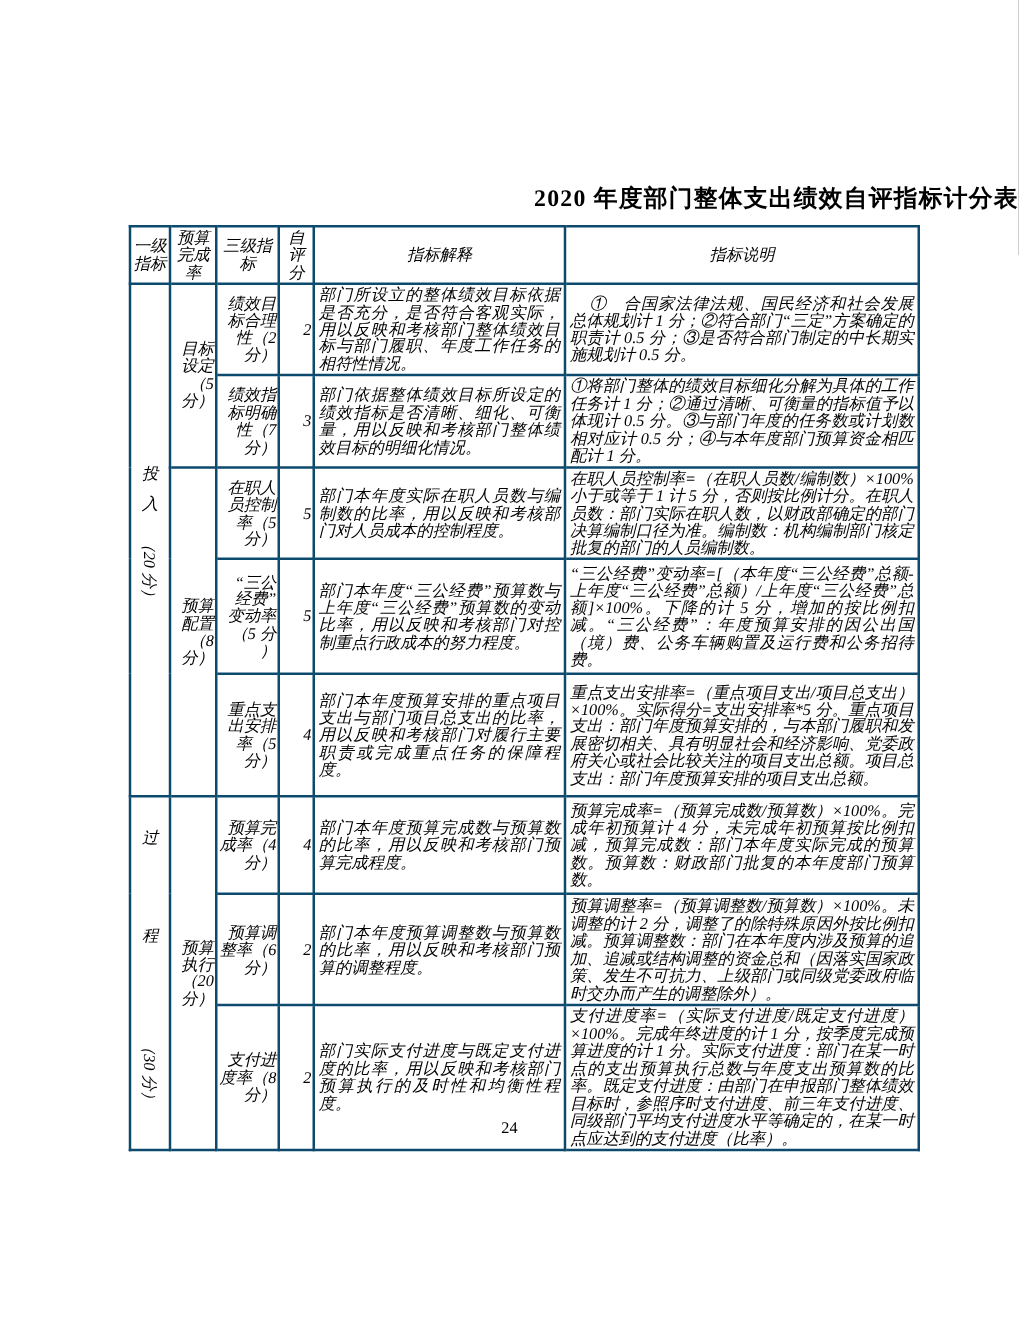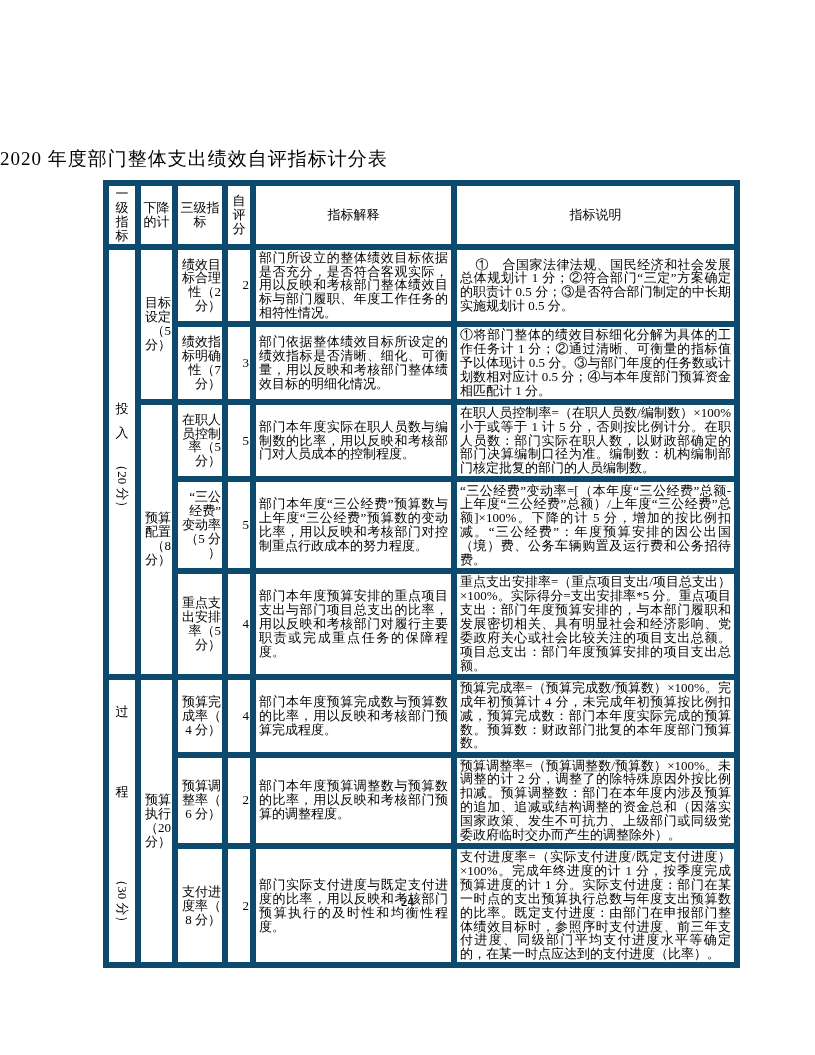--- a/index.html
+++ b/index.html
@@ -7,44 +7,45 @@
     position:relative;
     width:815px;height:1055px;
     background:#fff;
     margin:0 auto;
     font-family:"Liberation Serif","DejaVu Serif",serif;
     color:#000;
     overflow:hidden;
   }
   .doc-title{
     margin:146px 0 0 0;
-    text-align:left;
+    text-align:right;
     font-size:19px;
-    font-weight:normal;
+    font-weight:bold;
     letter-spacing:1px;
   }
   .tbl-wrap{
     position:absolute;
     left:103px; top:180px;
     width:634px;
   }
   table.score-table{
     border-collapse:collapse;
     table-layout:fixed;
     width:633px;
     border:2px solid #000;
   }
   .score-table th,.score-table td{
-    border:6px solid #0c4a6e;
+    border:2px solid #0c4a6e;
     font-size:13px;
     line-height:1.07;
     font-weight:normal;
     vertical-align:middle;
     padding:1px;
     overflow:hidden;
+    font-style:italic;
   }
   .score-table th{text-align:center;}
   col.c-l1{width:32px;}
   col.c-l2{width:37px;}
   col.c-l3{width:50px;}
   col.c-sc{width:28px;}
   col.c-ex{width:201px;}
   col.c-no{width:283px;}
   tr.h-head{height:36px;}
   tr.h-r0{height:71px;}
@@ -104,21 +105,21 @@
         <col class="c-l1">
           <col class="c-l2">
           <col class="c-l3">
         <col class="c-sc">
           <col class="c-ex">
           <col class="c-no">
       </colgroup>
       <tbody>
         <tr class="h-head">
           <th>一级指标</th>
-          <th>下降的计</th>
+          <th>预算完成率</th>
           <th>三级指标</th>
           <th>自评分</th>
           <th>指标解释</th>
           <th>指标说明</th>
         </tr>
 
         <tr class="h-r0">
           <td rowspan="5">
             <div class="v-label gap-sm">
               <span>投</span>

